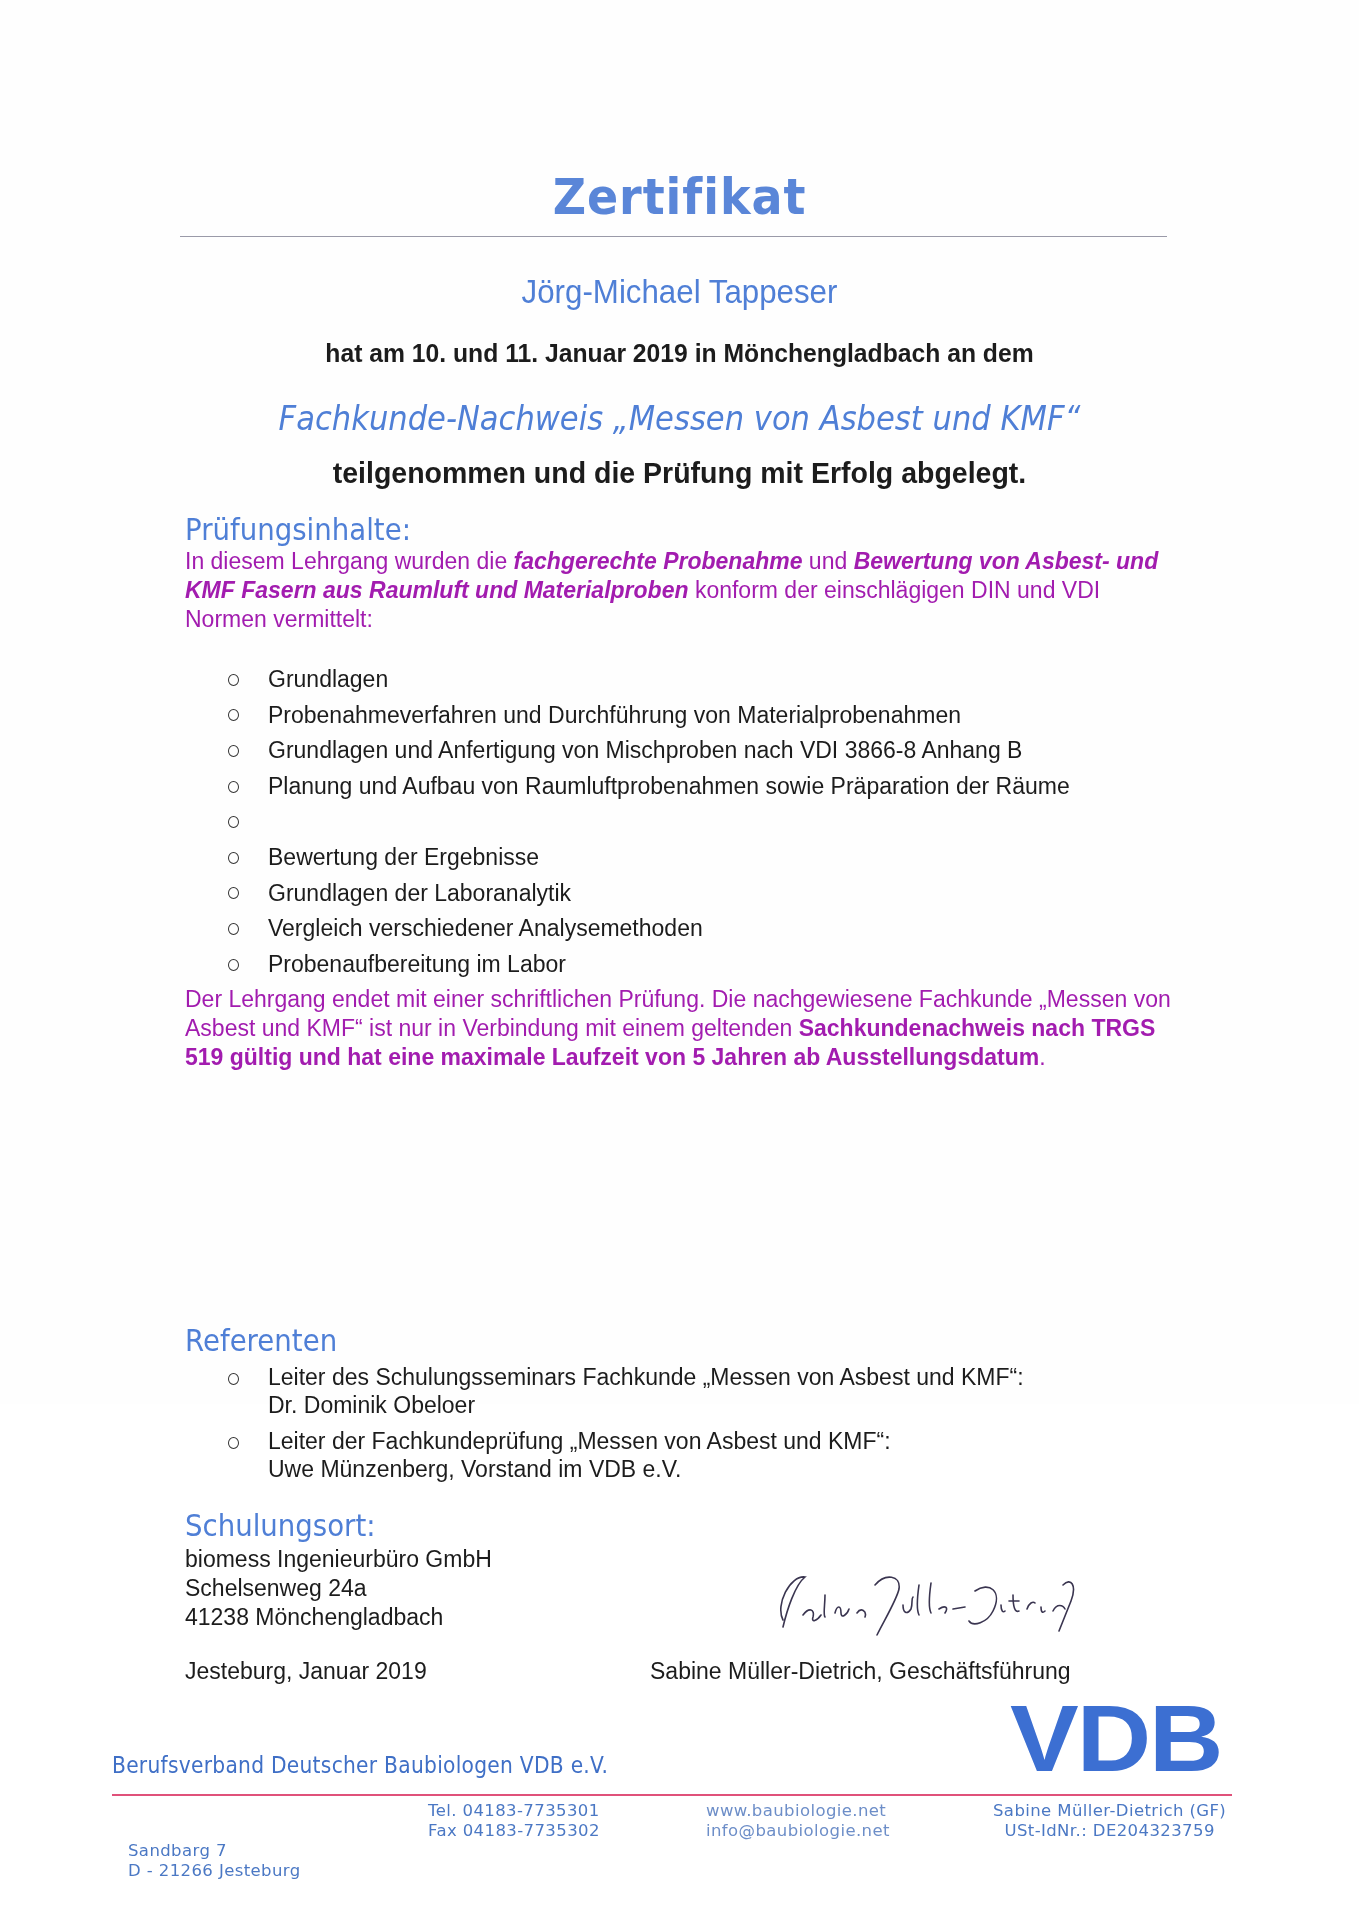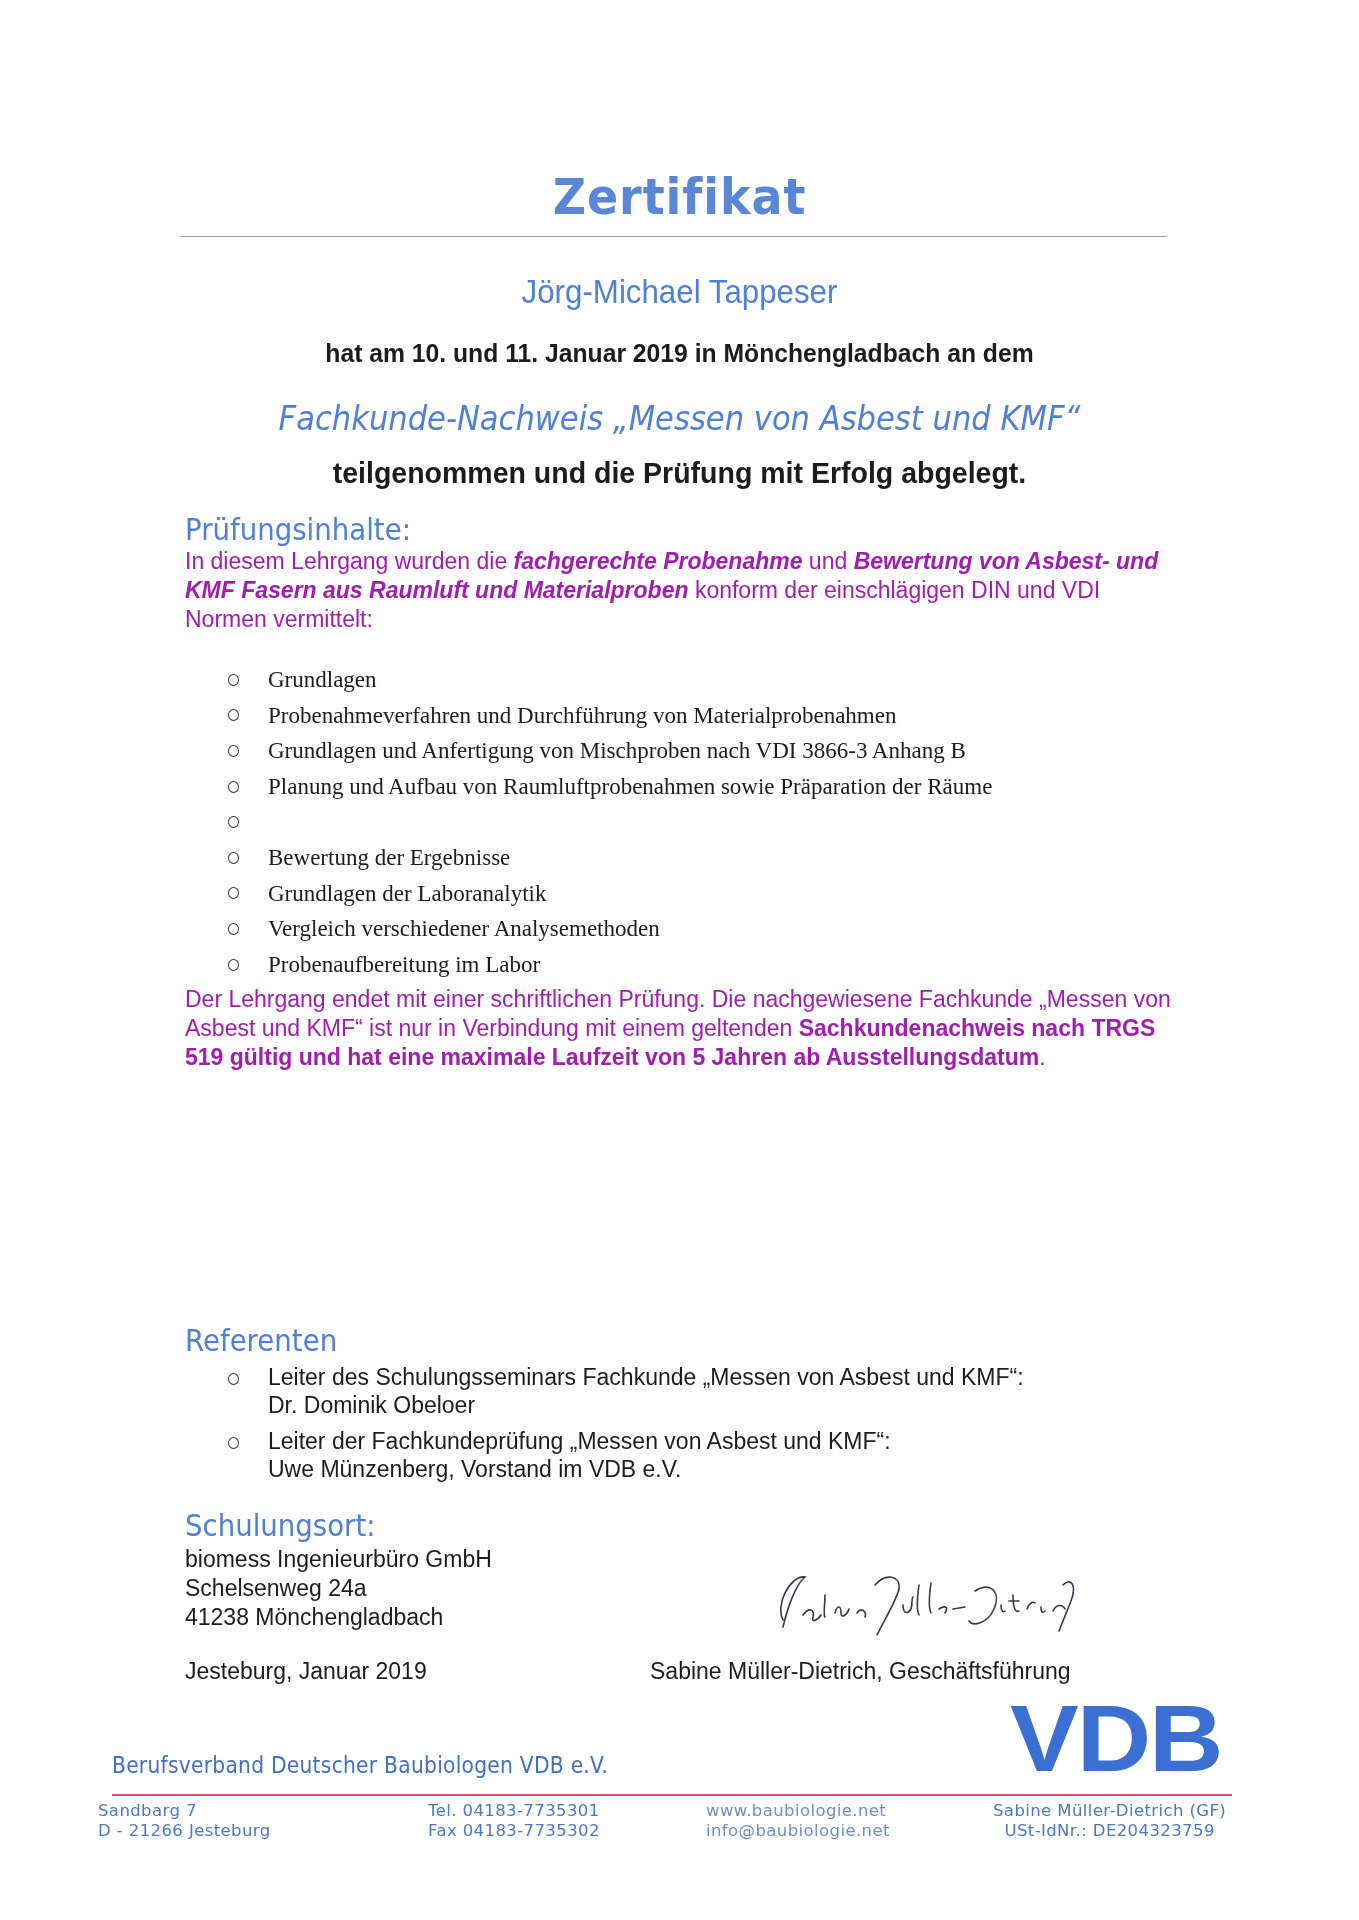--- a/index.html
+++ b/index.html
@@ -98,21 +98,20 @@
       margin: 0; padding: 0;
       list-style: none;
     }
     .bullets li {
       height: 35.6px;
       font-size: 23px;
       line-height: 35.6px;
       color: #1c1c1c;
       display: flex;
       align-items: center;
-      font-family: Liberation Serif, serif;
     }
     .bullet-icon {
       display: inline-block;
       width: 9px; height: 10px;
       border: 1.6px solid #333;
       border-radius: 50%;
       margin-right: 29px;
       flex: none;
     }
 
@@ -192,21 +191,21 @@
     }
     .footer-col {
       position: absolute;
       top: 1801px;
       font-family: "DejaVu Sans", sans-serif;
       font-size: 16.5px;
       line-height: 20px;
       color: #4b78c4;
       letter-spacing: 0.4px;
     }
-    .footer-col.c1 { left: 98px; }
+    .footer-col.c1 { left: 128px; margin-top: 40px; }
     .footer-col.c2 { left: 428px; }
     .footer-col.c3 { left: 706px; color: #6d8ec8; }
     .footer-col.c4 { left: 993px; text-align: center; }
   </style>
 </head>
 <body>
 
 <div class="page">
 
   <div class="title">Zertifikat</div>
@@ -226,21 +225,21 @@
     <li>
         <span class="bullet-icon"></span>
         <span>Grundlagen</span>
       </li>
     <li>
         <span class="bullet-icon"></span>
         <span>Probenahmeverfahren und Durchführung von Materialprobenahmen</span>
       </li>
     <li>
         <span class="bullet-icon"></span>
-        <span>Grundlagen und Anfertigung von Mischproben nach VDI 3866-3 Anhang B</span>
+        <span>Grundlagen und Anfertigung von Mischproben nach VDI 3866-8 Anhang B</span>
       </li>
     <li>
         <span class="bullet-icon"></span>
         <span>Planung und Aufbau von Raumluftprobenahmen sowie Präparation der Räume</span>
       </li>
     <li>
         <span class="bullet-icon"></span>
       </li>
     <li>
         <span class="bullet-icon"></span>

